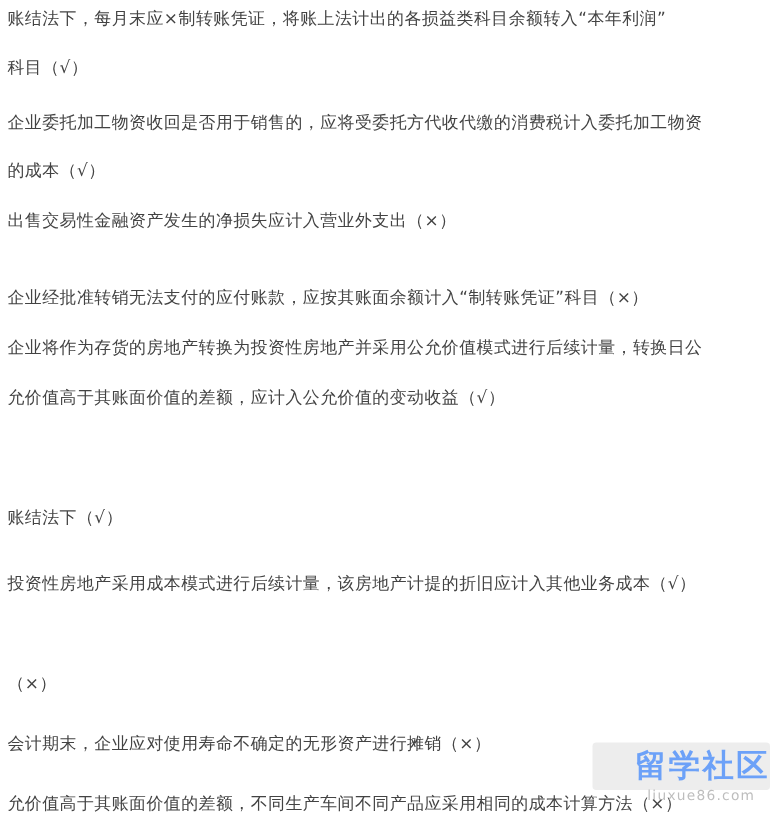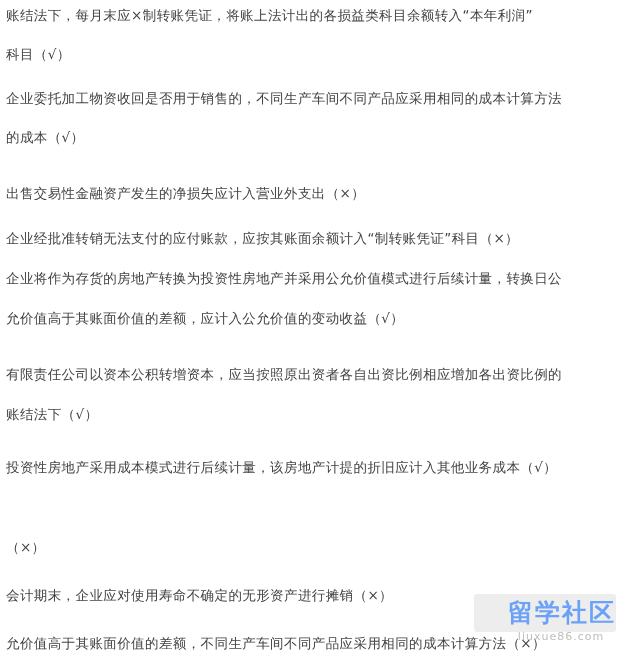--- a/index.html
+++ b/index.html
@@ -78,27 +78,26 @@
     color: #a8a8a8;
     letter-spacing: 1px;
   }
 </style>
 </head>
 <body>
 
 <div id="page">
   <div class="line" style="top:6px">账结法下，每月末应×制转账凭证，将账上法计出的各损益类科目余额转入“本年利润”</div>
   <div class="line" style="top:45px">科目（√）</div>
-  <div class="line" style="top:89px">企业委托加工物资收回是否用于销售的，不同生产车间不同产品应采用相同的成本计算方法</div>
+  <div class="line" style="top:89px">企业委托加工物资收回是否用于销售的，应将受委托方代收代缴的消费税计入委托加工物资</div>
   <div class="line" style="top:128px">的成本（√）</div>
-  <div class="line" style="top:184px">出售交易性金融资产发生的净损失应计入营业外支出（×）</div>
+  <div class="line" style="top:168px">出售交易性金融资产发生的净损失应计入营业外支出（×）</div>
   <div class="line" style="top:229px">企业经批准转销无法支付的应付账款，应按其账面余额计入“制转账凭证”科目（×）</div>
   <div class="line" style="top:269px">企业将作为存货的房地产转换为投资性房地产并采用公允价值模式进行后续计量，转换日公</div>
   <div class="line" style="top:309px">允价值高于其账面价值的差额，应计入公允价值的变动收益（√）</div>
-  <div class="line" style="top:365px">有限责任公司以资本公积转增资本，应当按照原出资者各自出资比例相应增加各出资比例的</div>
   <div class="line" style="top:405px">账结法下（√）</div>
   <div class="line" style="top:458px">投资性房地产采用成本模式进行后续计量，该房地产计提的折旧应计入其他业务成本（√）</div>
   <div class="line" style="top:538px">（×）</div>
   <div class="line" style="top:586px">会计期末，企业应对使用寿命不确定的无形资产进行摊销（×）</div>
   <div class="line" style="top:634px">允价值高于其账面价值的差额，不同生产车间不同产品应采用相同的成本计算方法（×）</div>
 
   <div id="watermark">
     <div class="wm-box"></div>
     <div class="wm-text">留学社区</div>
     <div class="wm-sub">liuxue86.com</div>

